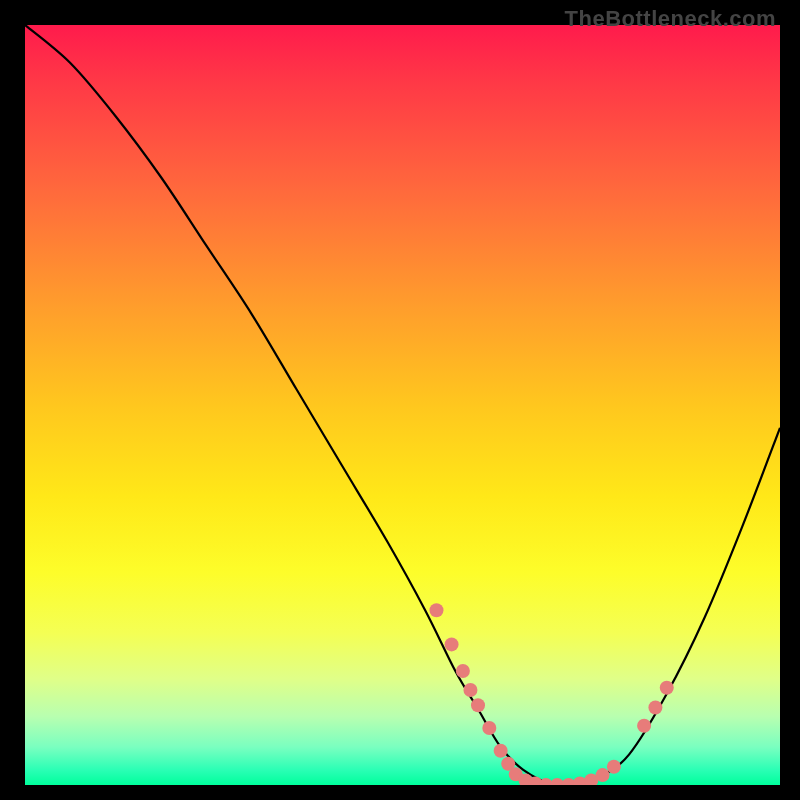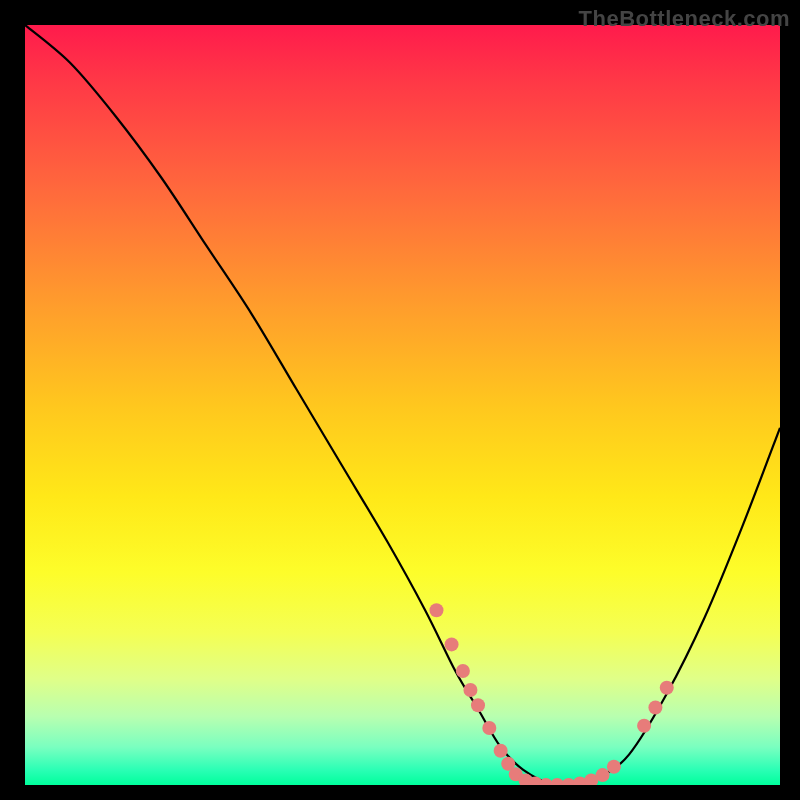--- a/index.html
+++ b/index.html
@@ -13,21 +13,21 @@
   }
   .stage {
     position: relative;
     width: 800px;
     height: 800px;
     background: #000;
   }
   .watermark {
     position: absolute;
     top: 6px;
-    right: 10px;
+    right: 24px;
     color: #444;
     font-size: 22px;
     font-weight: 600;
     letter-spacing: 0.5px;
     z-index: 10;
   }
   .plot-area {
     position: absolute;
     left: 25px;
     top: 25px;

